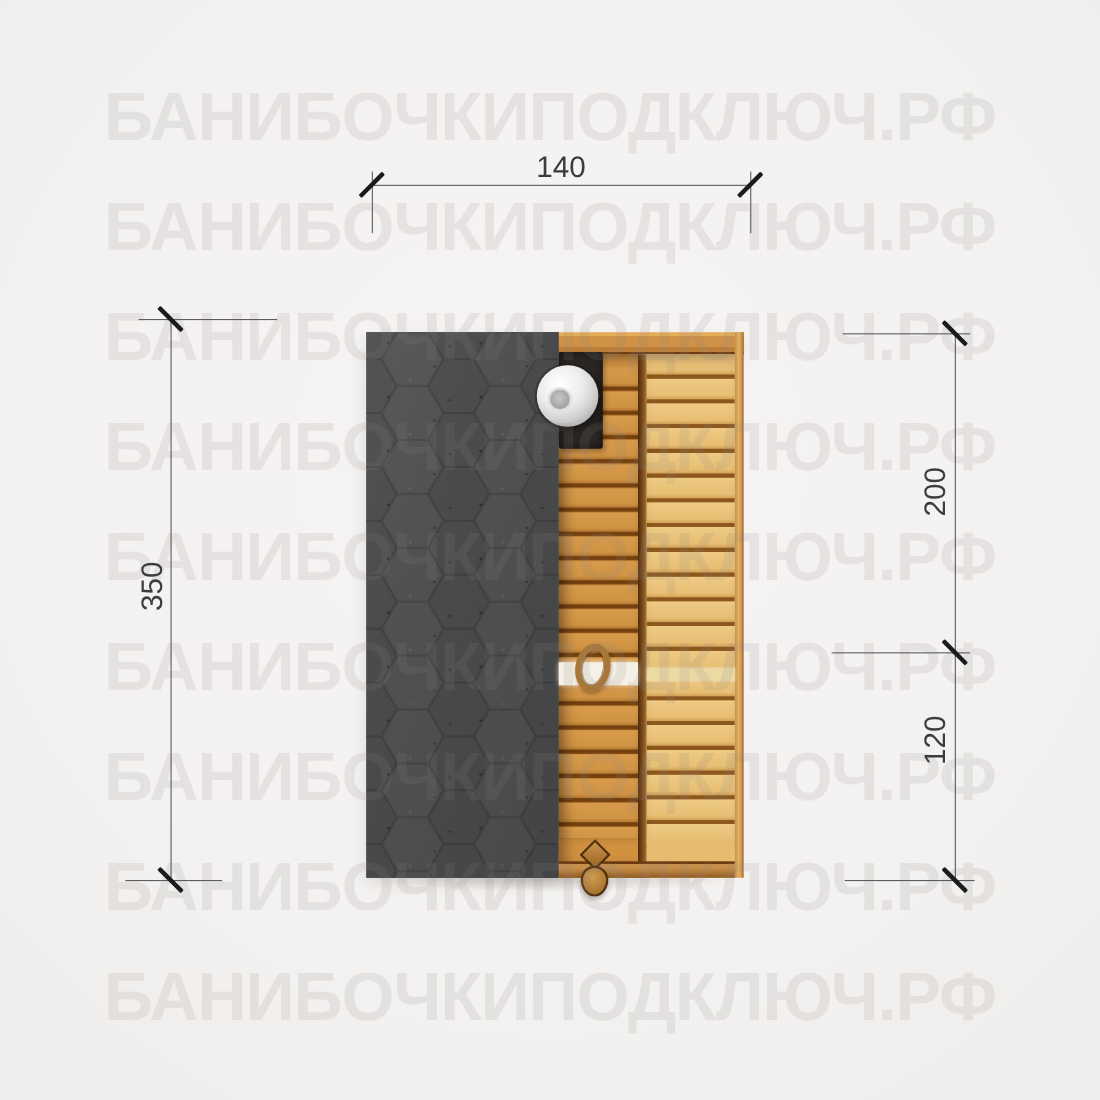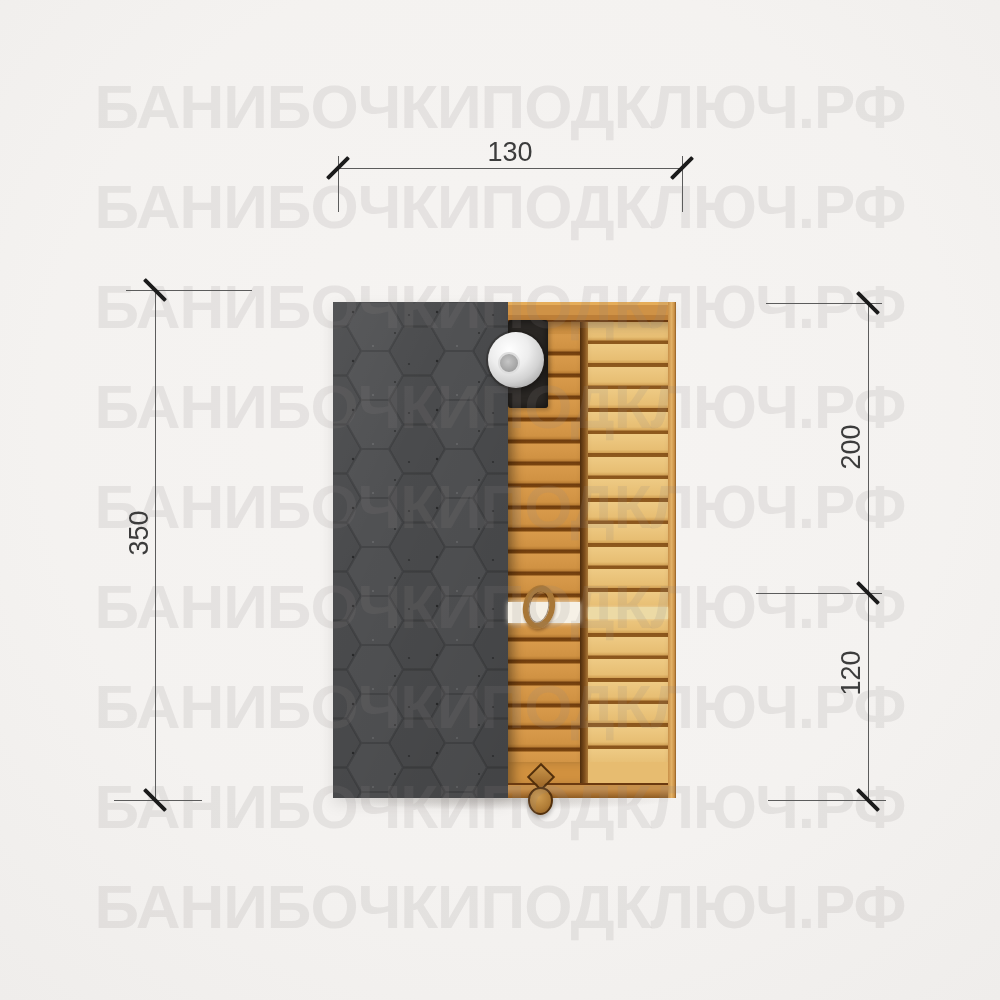--- a/index.html
+++ b/index.html
@@ -143,21 +143,21 @@
       <div class="wm-row" style="top: 873px;">БАНИБОЧКИПОДКЛЮЧ.РФ</div>
     </div>
 
   <div id="dims">
 
     <div class="dline" style="left:338px;top:168px;width:344px;height:1px;"></div>
     <div class="dline" style="left:338px;top:156px;width:1px;height:56px;"></div>
     <div class="dline" style="left:682px;top:156px;width:1px;height:56px;"></div>
     <div class="tick h" style="left:323px;top:166px;"></div>
     <div class="tick h" style="left:667px;top:166px;"></div>
-    <div class="dlabel hor" style="left:510px;top:152px;">130</div>
+    <div class="dlabel hor" style="left:510px;top:152px;">140</div>
 
     <div class="dline" style="left:155px;top:290px;width:1px;height:510px;"></div>
     <div class="dline" style="left:126px;top:290px;width:126px;height:1px;"></div>
     <div class="dline" style="left:114px;top:800px;width:88px;height:1px;"></div>
     <div class="tick v" style="left:140px;top:288px;"></div>
     <div class="tick v" style="left:140px;top:798px;"></div>
     <div class="dlabel rot" style="left:139px;top:533px;">350</div>
 
     <div class="dline" style="left:868px;top:303px;width:1px;height:497px;"></div>
     <div class="dline" style="left:766px;top:303px;width:116px;height:1px;"></div>

